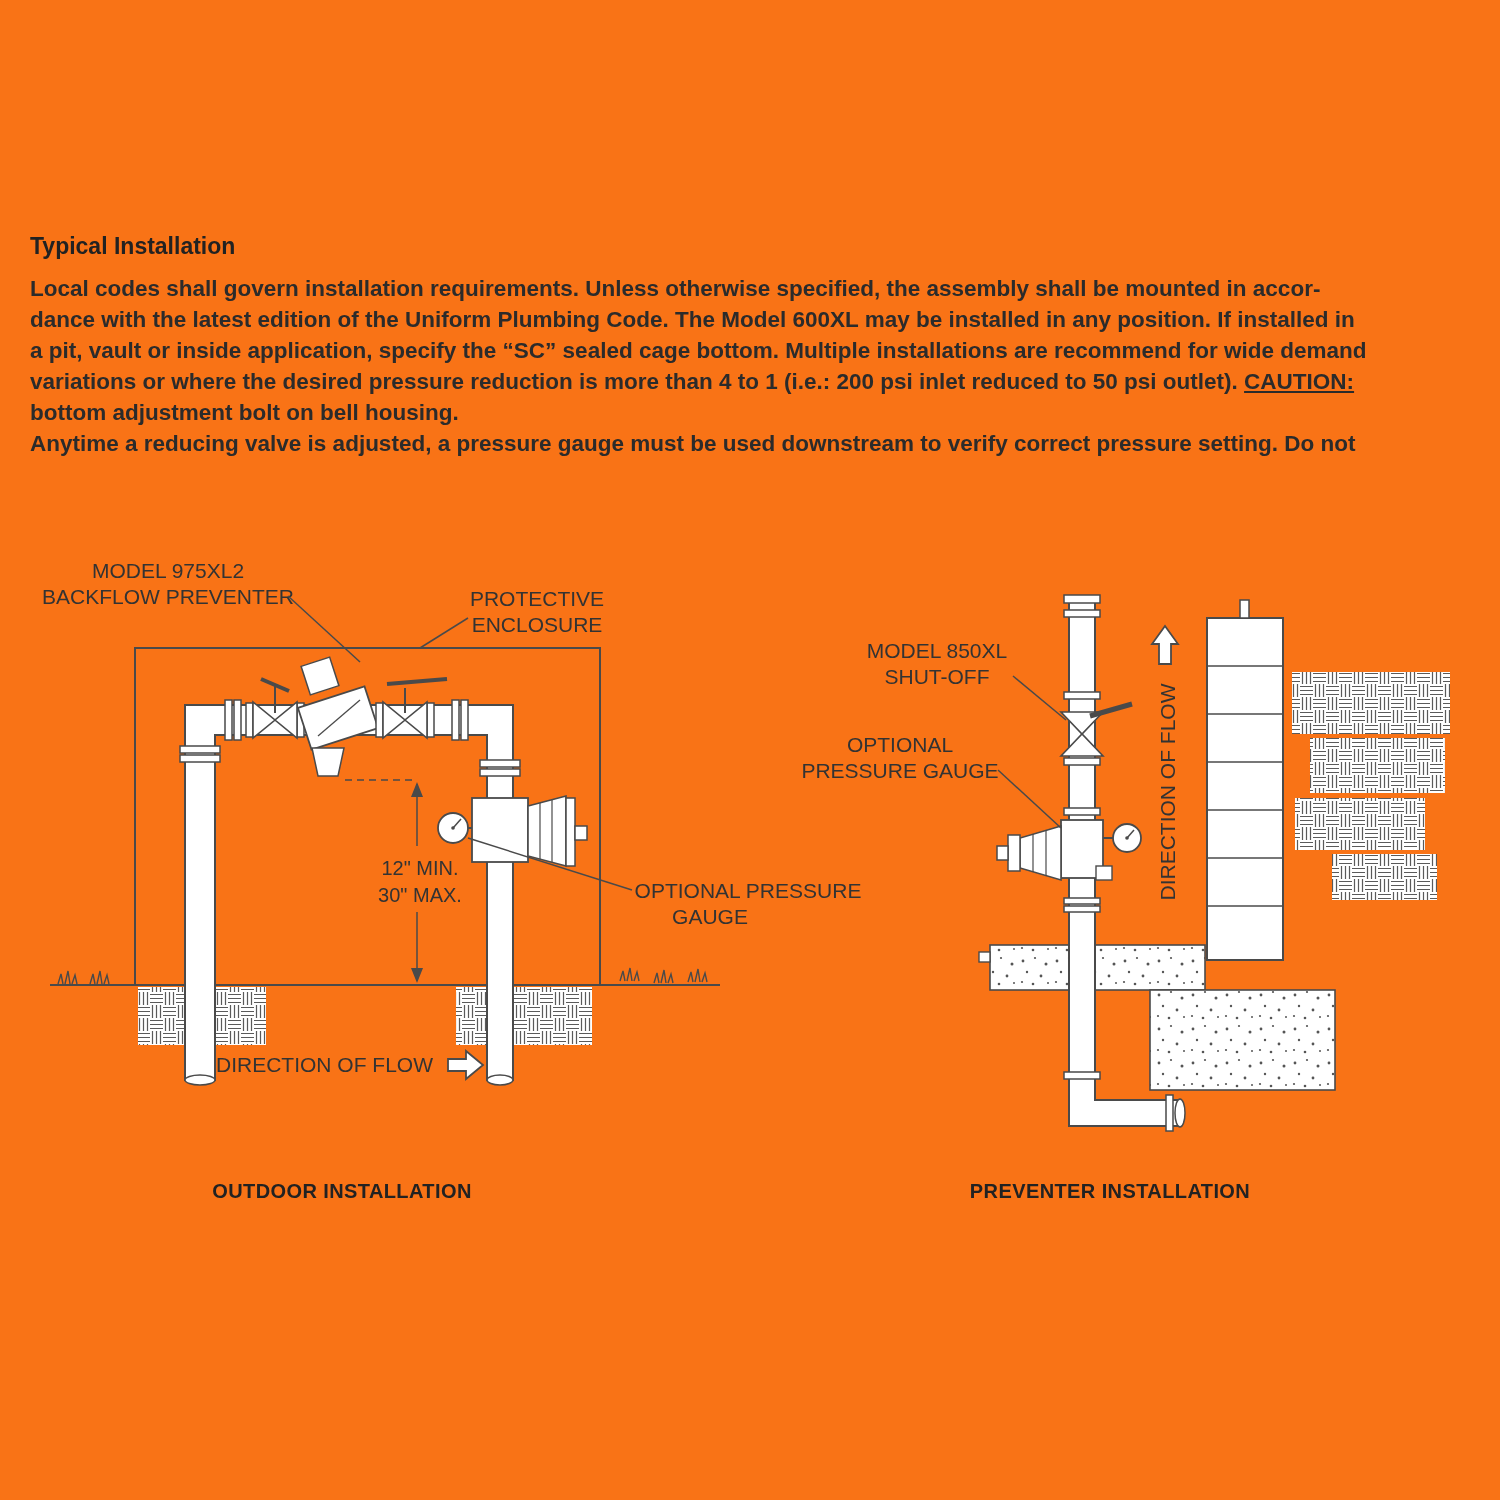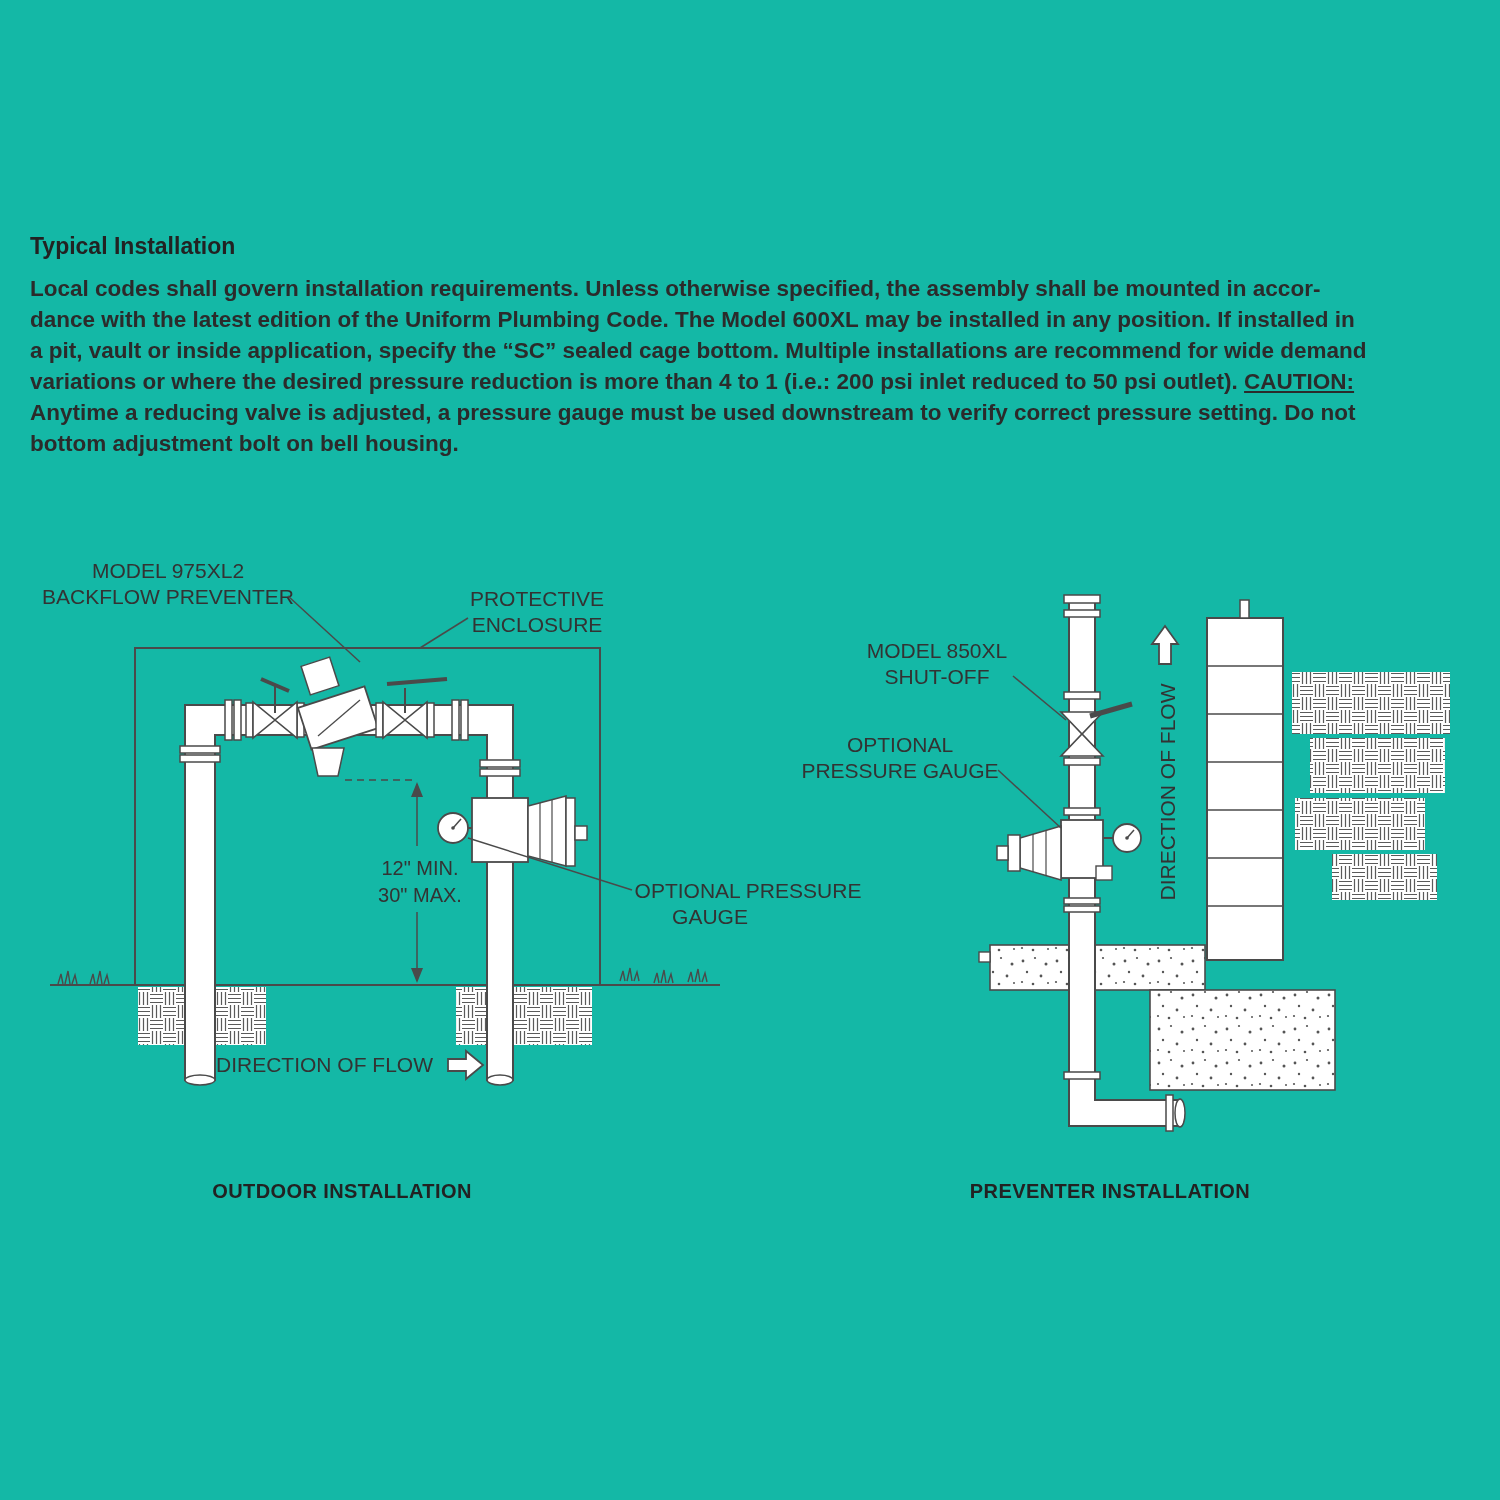--- a/index.html
+++ b/index.html
@@ -1,16 +1,16 @@
 <!DOCTYPE html>
 <html><head>
 <meta charset="utf-8">
 <style>
   html,body{margin:0;padding:0;background:#ffffff;}
-  .page{position:relative;width:1500px;height:1500px;background:#14b8a6;overflow:hidden;
+  .page{position:relative;width:1500px;height:1500px;background:#f97316;overflow:hidden;
         font-family:"Liberation Sans", sans-serif;color:#2e2e2e;}
   .heading{position:absolute;left:30px;top:233px;font-size:23px;font-weight:bold;color:#222;}
   .para{position:absolute;left:30px;top:273px;width:1440px;font-size:22.5px;line-height:31px;color:#2b2b2b;}
   .ln{white-space:nowrap;font-weight:bold;}
   .u{text-decoration:underline;}
   .caption{position:absolute;transform:translateX(-50%);font-size:20px;font-weight:bold;
            letter-spacing:.4px;color:#222;white-space:nowrap;}
   svg{position:absolute;}
   svg text{font-family:"Liberation Sans", sans-serif;fill:#333;}
   .lbl{font-size:21px;}
@@ -23,22 +23,22 @@
 
 <div class="page">
 
   <div class="heading">Typical Installation</div>
 
   <div class="para">
     <div class="ln">Local codes shall govern installation requirements. Unless otherwise specified, the assembly shall be mounted in accor-</div>
     <div class="ln">dance with the latest edition of the Uniform Plumbing Code. The Model 600XL may be installed in any position. If installed in</div>
     <div class="ln">a pit, vault or inside application, specify the “SC” sealed cage bottom. Multiple installations are recommend for wide demand</div>
     <div class="ln"><span>variations or where the desired pressure reduction is more than 4 to 1 (i.e.: 200 psi inlet reduced to 50 psi outlet). </span><span class="u">CAUTION:</span></div>
+    <div class="ln">bottom adjustment bolt on bell housing.</div>
     <div class="ln">Anytime a reducing valve is adjusted, a pressure gauge must be used downstream to verify correct pressure setting. Do not</div>
-    <div class="ln">bottom adjustment bolt on bell housing.</div>
   </div>
 
   <svg style="left:20px;top:550px;" width="860" height="560" viewBox="0 0 860 560">
     <defs>
       <pattern id="weaveL" width="26" height="26" patternUnits="userSpaceOnUse">
         <rect width="26" height="26" fill="#fff"></rect>
         <path d="M0,2.5 h13 M0,6.5 h13 M0,10.5 h13 M15.5,0 v13 M19.5,0 v13 M23.5,0 v13 M13,15.5 h13 M13,19.5 h13 M13,23.5 h13 M2.5,13 v13 M6.5,13 v13 M10.5,13 v13" stroke="#5a5a5a" stroke-width="1.2" fill="none"></path>
       </pattern>
       <g id="tuftL">
         <path d="M0,0 l3,-10 2,10 m2,0 l3,-13 2,13 m2,0 l3,-9 2,9" stroke="#4a4a4a" stroke-width="1.4" fill="none"></path>

